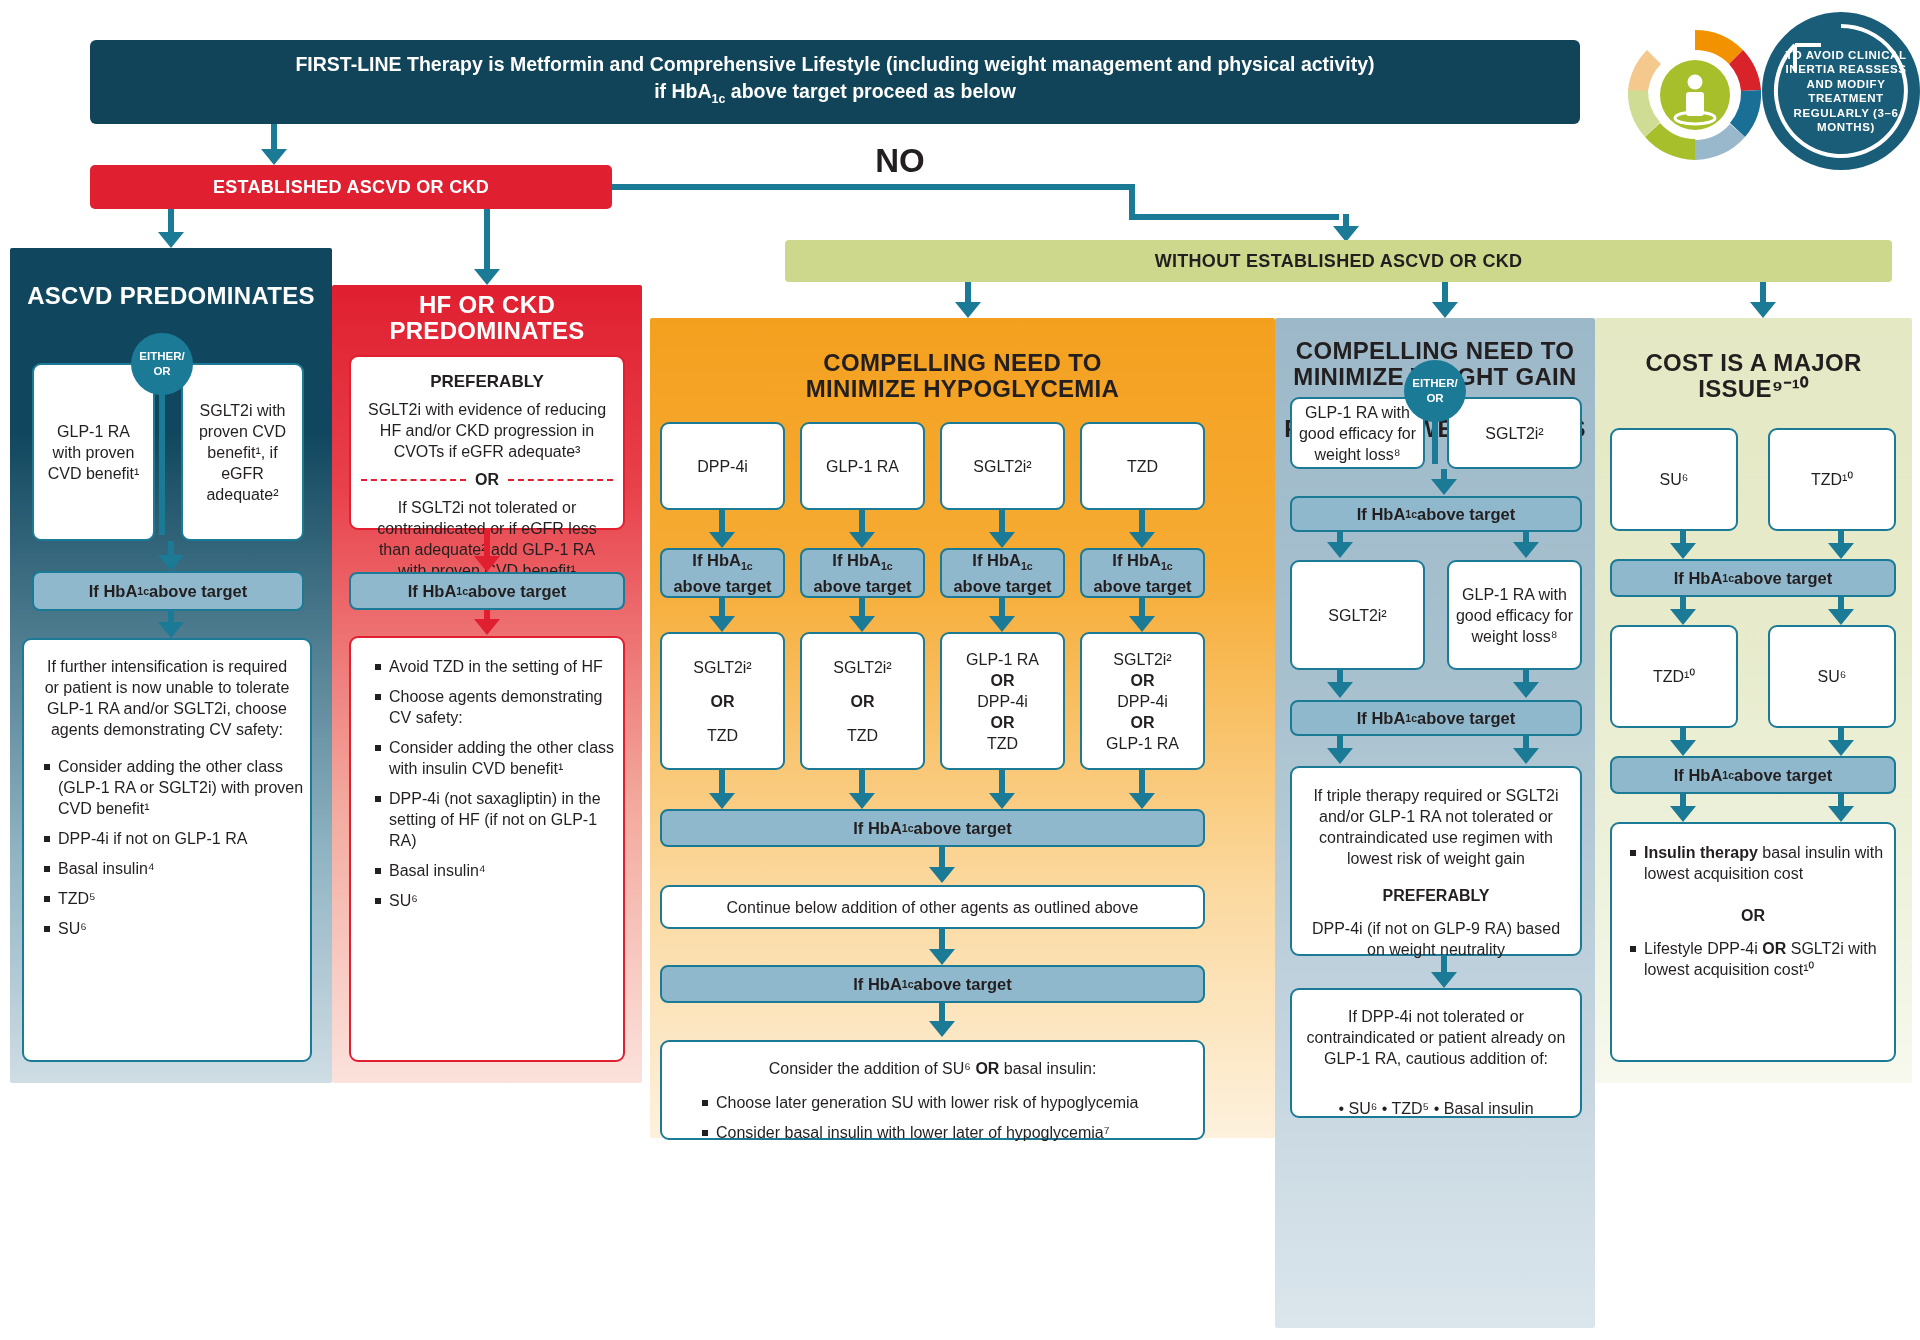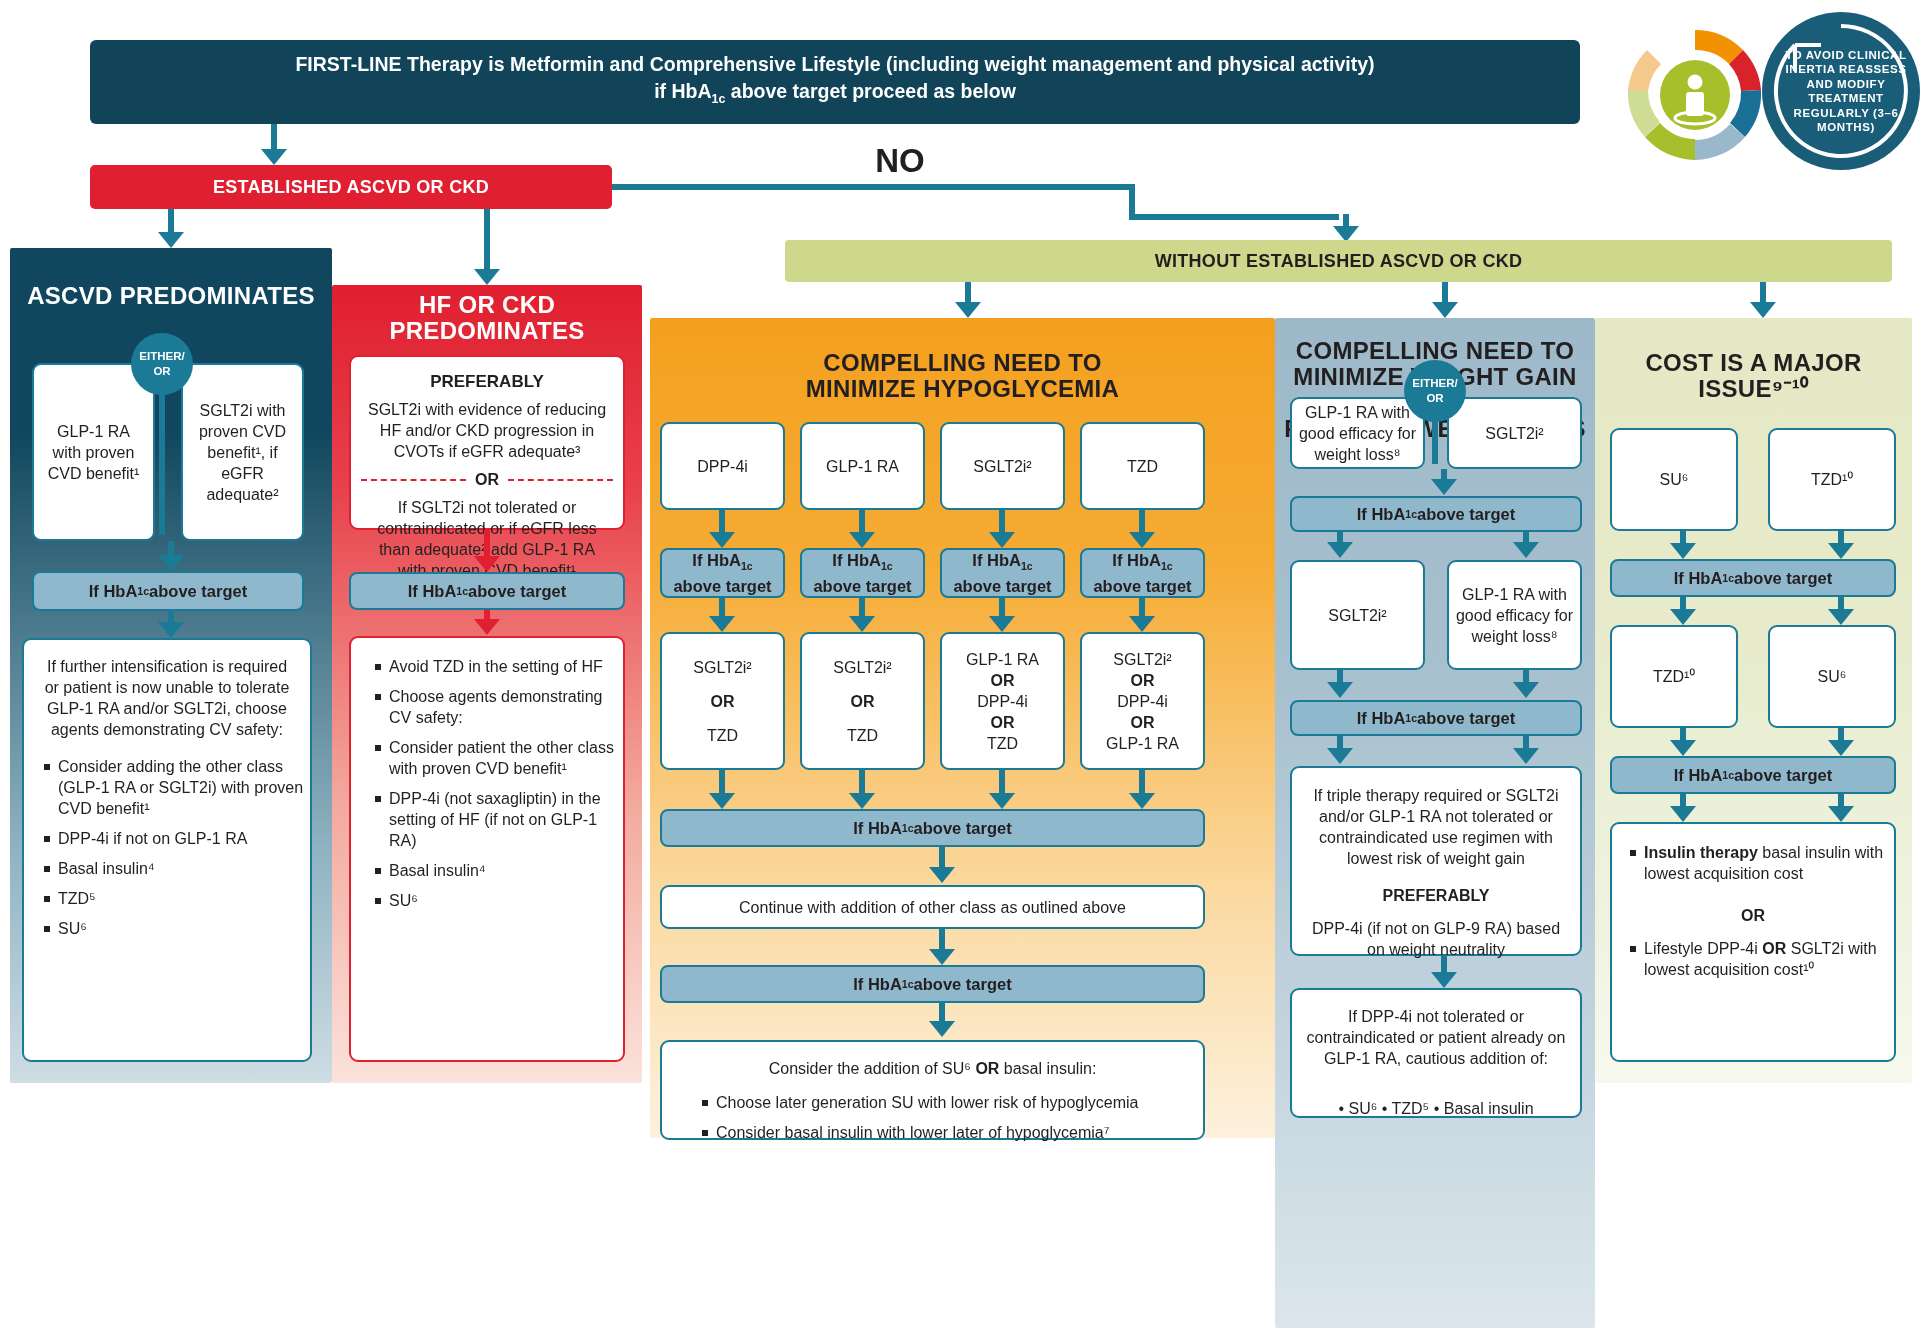--- a/index.html
+++ b/index.html
@@ -268,21 +268,21 @@
 </div>
 <div class="abs arrow-wrap" style="left:474px; top:610px;">
   <div class="vline red" style="height:9px;"></div>
     <div class="arrow-d red"></div>
 </div>
 
 <div class="abs wbox red" style="left:349px; top:636px; width:276px; height:426px; justify-content:flex-start; padding:18px 4px 10px;">
   <ul class="bul" style="width:100%; padding-left:20px;">
     <li>Avoid TZD in the setting of HF</li>
     <li>Choose agents demonstrating CV safety:</li>
-    <li>Consider patient the other class with proven CVD benefit¹</li>
+    <li>Consider adding the other class with insulin CVD benefit¹</li>
     <li>DPP-4i (not saxagliptin) in the setting of HF (if not on GLP-1 RA)</li>
     <li>Basal insulin⁴</li>
     <li>SU⁶</li>
   </ul>
 </div>
 
 <div class="abs panel" id="col-hypo"></div>
 <div class="abs col-title dark" style="left:650px; top:350px; width:625px;">
   <div>COMPELLING NEED TO</div>
   <div>MINIMIZE HYPOGLYCEMIA</div>
@@ -396,21 +396,21 @@
   <span>If HbA</span>
     <sub>1c</sub>
     <span> above target</span>
 </div>
 <div class="abs arrow-wrap" style="left:929px; top:847px;">
     <div class="vline" style="height:20px;"></div>
     <div class="arrow-d"></div>
   </div>
 
 <div class="abs wbox" style="left:660px; top:885px; width:545px; height:44px;">
-  <div class="boxtext">Continue with addition of other class as outlined above</div>
+  <div class="boxtext">Continue below addition of other agents as outlined above</div>
 </div>
 <div class="abs arrow-wrap" style="left:929px; top:929px;">
     <div class="vline" style="height:20px;"></div>
     <div class="arrow-d"></div>
   </div>
 
 <div class="abs hba" style="left:660px; top:965px; width:545px; height:38px;">
   <span>If HbA</span>
     <sub>1c</sub>
     <span> above target</span>

